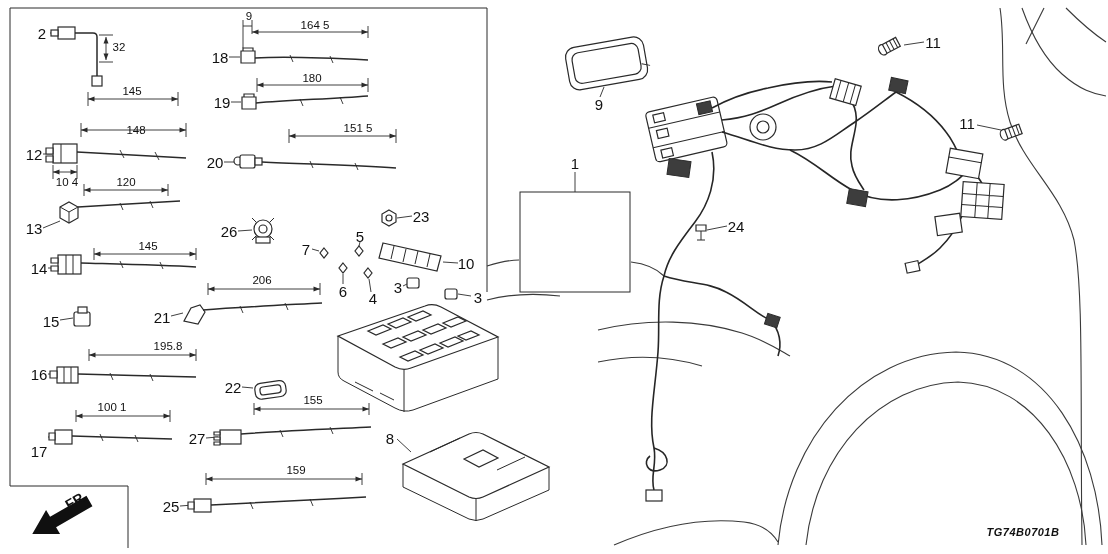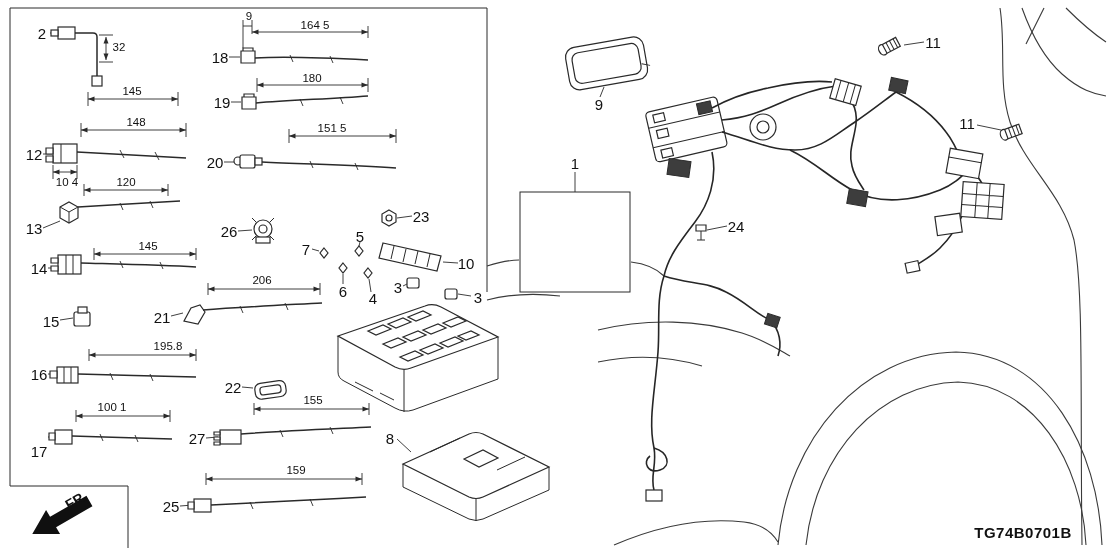--- a/index.html
+++ b/index.html
@@ -5,21 +5,21 @@
   * { margin:0; padding:0; box-sizing:border-box; }
   html,body { background:#fff; }
   .canvas {
     position:relative; width:1108px; height:554px; background:#fff;
     font-family:"Liberation Sans", sans-serif; overflow:hidden; color:#111;
   }
   .canvas svg { position:absolute; left:0; top:0; }
   .lbl { position:absolute; transform:translate(-50%,-50%); white-space:nowrap; color:#111; }
   .co  { font-size:15px; }
   .dim { font-size:11.5px; }
-  .code { font-size:15px; font-weight:bold; letter-spacing:.5px; }
+  .code { font-size:11px; font-weight:bold; letter-spacing:.5px;font-style:italic; }
   .fr { font-size:14px; font-weight:bold; transform:translate(-50%,-50%) rotate(-30deg); }
   
   .ln   { stroke:#2a2a2a; stroke-width:1; fill:none; }
   .prt  { stroke:#2a2a2a; stroke-width:1.2; fill:#fff; }
   .prtd { stroke:#2a2a2a; stroke-width:1; fill:#3d3d3d; }
   .wire { stroke:#2a2a2a; stroke-width:1.5; fill:none; }
   .harn { stroke:#262626; stroke-width:1.6; fill:none; }
   .body { stroke:#3a3a3a; stroke-width:1.1; fill:none; }
   .diml { stroke:#2a2a2a; stroke-width:.9; fill:none; }
   .tick { stroke:#2a2a2a; stroke-width:.9; fill:none; }
@@ -352,23 +352,23 @@
   <span class="lbl co" style="left:736px;top:226px">24</span>
   <span class="lbl co" style="left:171px;top:506px">25</span>
   <span class="lbl co" style="left:229px;top:231px">26</span>
   <span class="lbl co" style="left:197px;top:438px">27</span>
 
   <span class="lbl dim" style="left:119px;top:47px">32</span>
   <span class="lbl dim" style="left:132px;top:91px">145</span>
   <span class="lbl dim" style="left:249px;top:16px">9</span>
   <span class="lbl dim" style="left:315px;top:25px">164 5</span>
   <span class="lbl dim" style="left:312px;top:78px">180</span>
-  <span class="lbl dim" style="left:136px;top:122px">148</span>
+  <span class="lbl dim" style="left:136px;top:130px">148</span>
   <span class="lbl dim" style="left:67px;top:182px">10 4</span>
-  <span class="lbl dim" style="left:332px;top:128px">151 5</span>
+  <span class="lbl dim" style="left:358px;top:128px">151 5</span>
   <span class="lbl dim" style="left:126px;top:182px">120</span>
   <span class="lbl dim" style="left:148px;top:246px">145</span>
   <span class="lbl dim" style="left:262px;top:280px">206</span>
   <span class="lbl dim" style="left:168px;top:346px">195.8</span>
   <span class="lbl dim" style="left:112px;top:407px">100 1</span>
   <span class="lbl dim" style="left:313px;top:400px">155</span>
   <span class="lbl dim" style="left:296px;top:470px">159</span>
 
   <span class="lbl fr" style="left:76px;top:500px">FR.</span>
   <span class="lbl code" style="left:1023px;top:532px">TG74B0701B</span>

